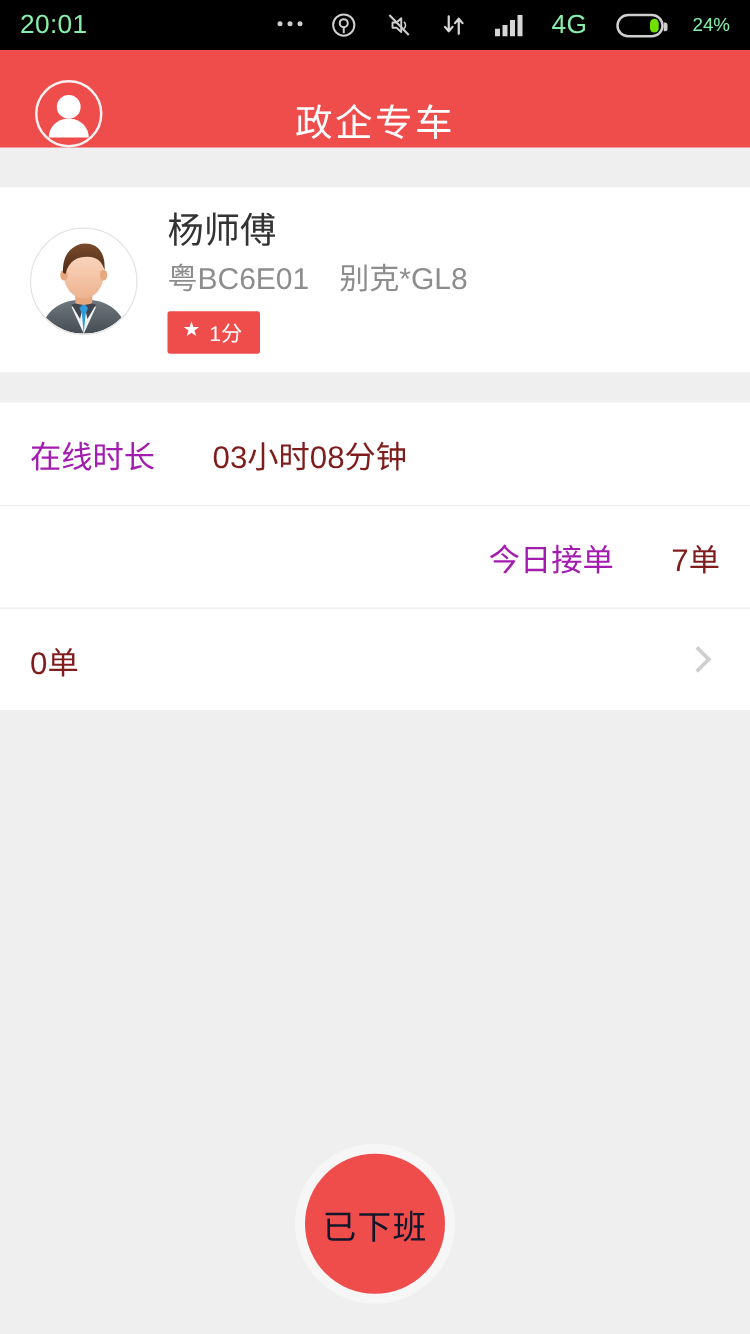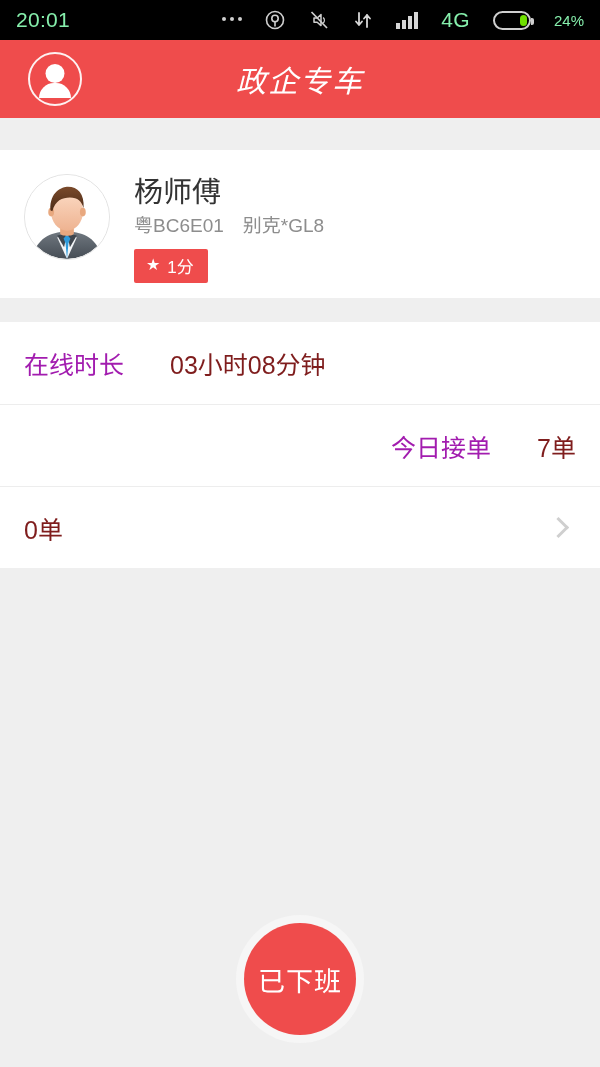--- a/index.html
+++ b/index.html
@@ -45,21 +45,21 @@
     height:100%; width:36%; background:#6fe000; border-radius:7px;
     margin-left:auto;
   }
   .pct{ font-size:15px; }
 
   
   .appbar{
     height:78px; width:100%;
     background:#ef4c4c;
     position:relative;
-    display:flex; align-items:center;font-style:italic;
+    display:flex; align-items:flex-end;
   }
   .appbar-title{
     position:absolute; left:0; right:0; text-align:center;
     color:#fff; font-size:30px; letter-spacing:2px;
   }
   .avatar-btn{
     width:54px; height:54px; margin-left:28px;
     border:2px solid rgba(255,255,255,.92); border-radius:50%;
     display:flex; align-items:center; justify-content:center;
     position:relative; z-index:2; overflow:hidden;
@@ -76,35 +76,35 @@
 
   
   .gap{ background:#efefef; }
   .gap-1{ height:32px; }
   .gap-2{ height:24px; }
 
   .card{ background:#fff; width:100%; }
 
   
   .profile{
-    display:flex; align-items:flex-start;
+    display:flex; align-items:center;
     padding:24px 0 22px 0;
     height:148px;
   }
   .avatar-photo{
     width:86px; height:86px; border-radius:50%;
     margin-left:24px; margin-right:24px;
     border:1px solid #e3e3e3;
     overflow:hidden; flex:none; background:#fff;
     position:relative;
   }
   .avatar-photo svg{ display:block; width:100%; height:100%; }
   .profile-info{ display:flex; flex-direction:column; gap:4px; }
   .driver-name{ font-size:29px; color:#333; line-height:1.25; }
-  .driver-car{ font-size:19px; color:#8d8d8d; line-height:1.3; }
+  .driver-car{ font-size:24px; color:#8d8d8d; line-height:1.3; }
   .rating{
     margin-top:6px;
     align-self:flex-start;
     background:#ef4c4c; color:#fff;
     font-size:17px;
     padding:4px 14px 5px 12px;
     display:inline-flex; align-items:center; gap:7px;
     border-radius:2px;
   }
   .star{ font-size:16px; line-height:1; }
@@ -133,21 +133,21 @@
     background:#efefef;
     height:497px;
     position:relative;
   }
   .duty-btn{
     position:absolute;
     left:50%; transform:translateX(-50%);
     top:355px;
     width:112px; height:112px; border-radius:50%;
     background:#ef4c4c;
-    color:#ffffff; font-size:27px; letter-spacing:1px;
+    color:#0f172a; font-size:27px; letter-spacing:1px;
     display:flex; align-items:center; justify-content:center;
     box-shadow:0 0 0 8px #f6f6f6, 0 2px 7px rgba(0,0,0,.10);
     cursor:pointer;
   }
 </style>
 </head>
 <body>
 
 <div class="statusbar">
   <span class="status-time">20:01</span>

